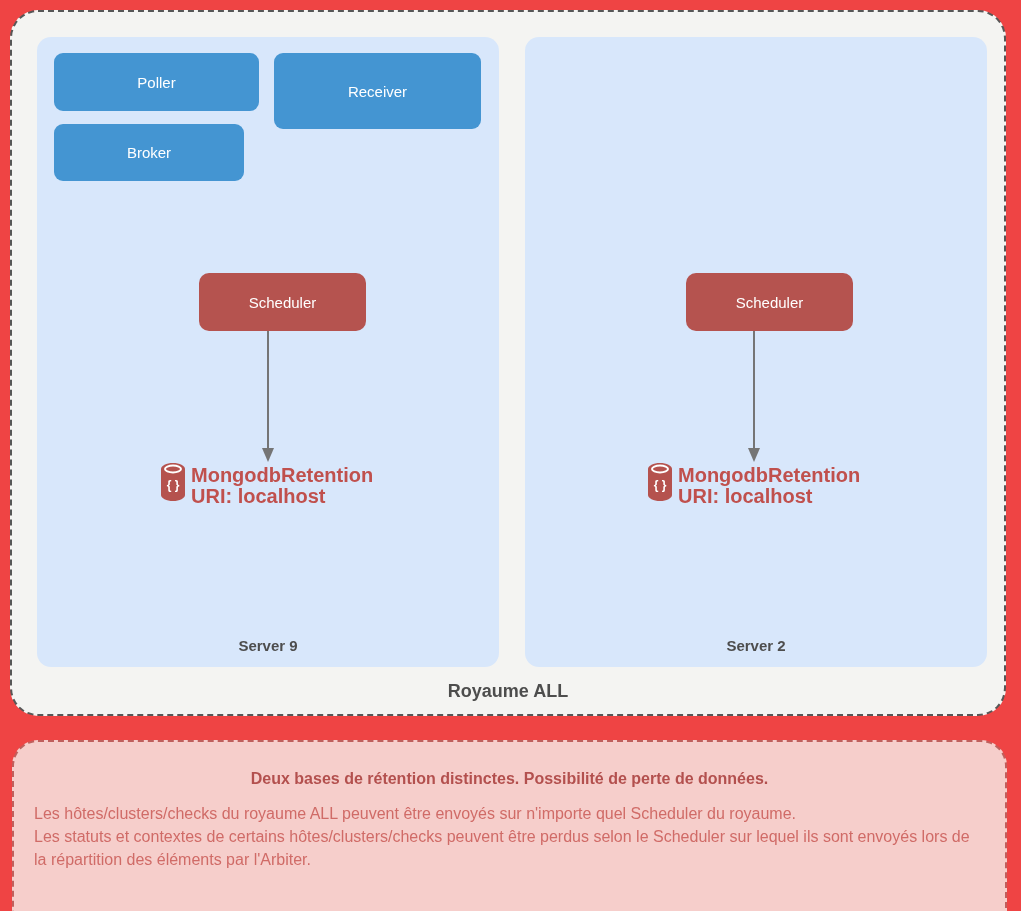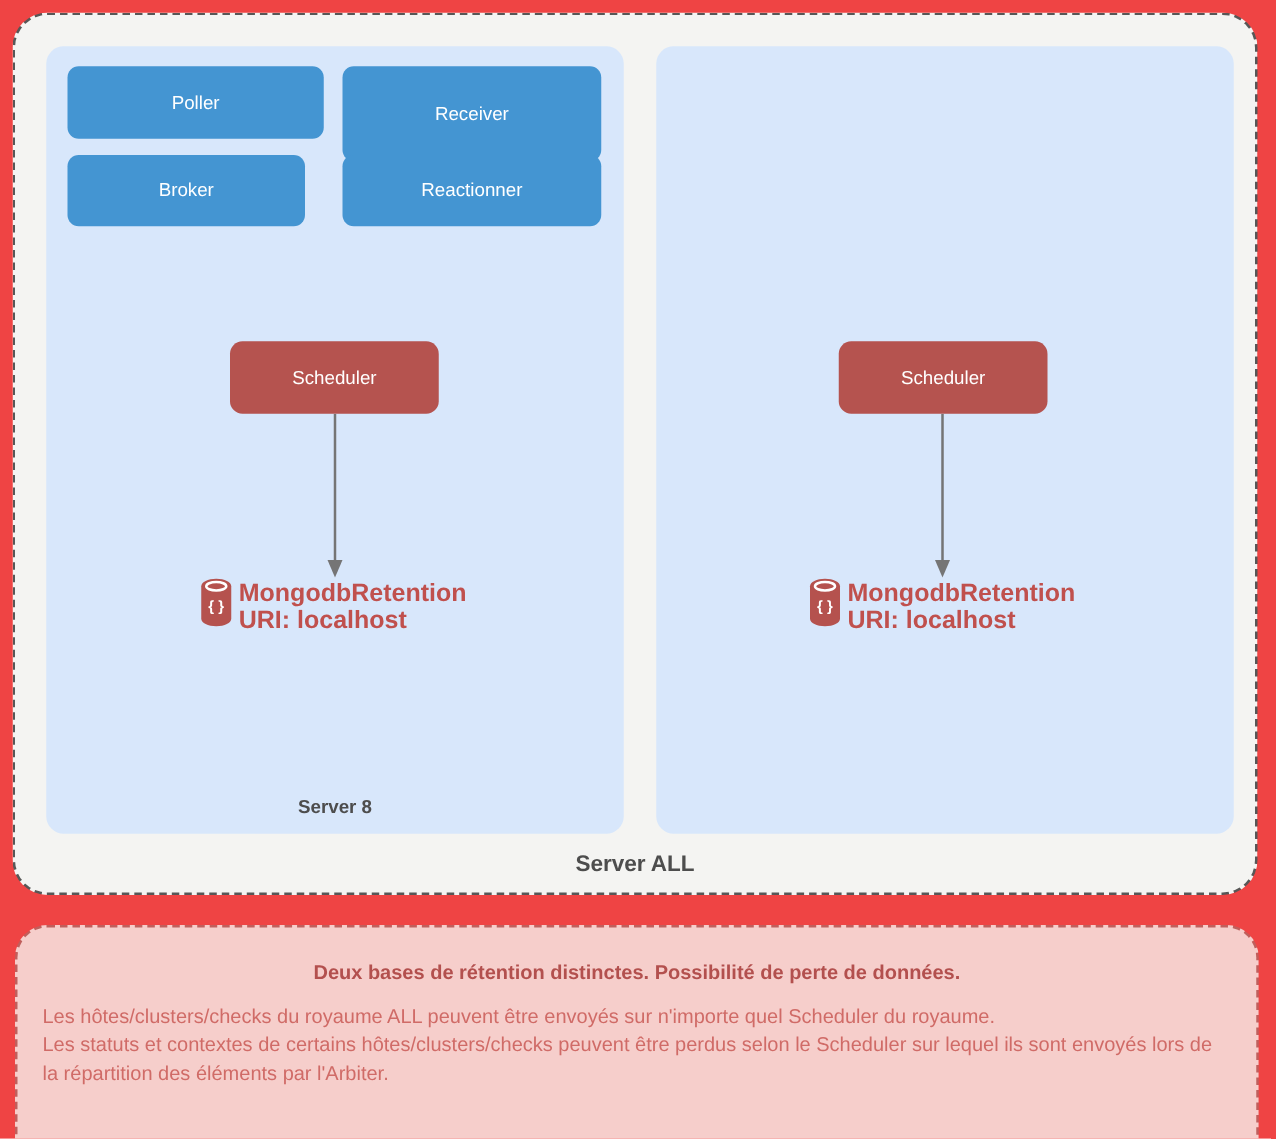--- a/index.html
+++ b/index.html
@@ -13,21 +13,21 @@
   .server2{left:513px;}
 
   .comp{position:absolute;background:var(--component-blue);color:#ffffff;border-radius:9px;
     display:flex;align-items:center;justify-content:center;font-size:15px;}
   .c-poller{left:17px;top:16px;width:205px;height:58px;}
   .c-receiver{left:237px;top:16px;width:207px;height:76px;}
   .c-broker{left:17px;top:87px;width:190px;height:57px;}
   .c-reactionner{left:237px;top:87px;width:207px;height:57px;}
 
   .sched{position:absolute;width:167px;height:58px;background:var(--scheduler-red);color:#ffffff;
-    border-radius:10px;display:flex;align-items:center;justify-content:center;font-size:15px;}
+    border-radius:10px;display:flex;align-items:center;justify-content:center;font-size:15px;margin-left:15px;}
   .sched1{left:147px;top:236px;}
   .sched2{left:146px;top:236px;}
 
   .arrow{position:absolute;top:294px;}
   .arrow1{left:224px;}
   .arrow2{left:222px;}
 
   .db-group{position:absolute;top:425px;display:flex;align-items:flex-start;gap:5px;}
   .db1{left:123px;}
   .db2{left:122px;}
@@ -48,42 +48,41 @@
 <body>
 
 <div class="canvas">
 
   <div class="outer">
 
     <div class="server server1">
       <div class="comp c-poller">Poller</div>
       <div class="comp c-receiver">Receiver</div>
       <div class="comp c-broker">Broker</div>
-      <div class="comp c-reactionner">Reactionner</div>
 
       <div class="sched sched1">Scheduler</div>
 
       <svg class="arrow arrow1" width="14" height="132" viewBox="0 0 14 132">
         <line x1="7" y1="0" x2="7" y2="118" stroke="#757575" stroke-width="2"></line>
         <path d="M7 131 L1 117 L13 117 Z" fill="#757575"></path>
       </svg>
 
       <div class="db-group db1">
         <svg width="26" height="40" viewBox="0 0 26 40">
           <path d="M1 7 C1 3.7 6.4 1 13 1 C19.6 1 25 3.7 25 7 L25 33 C25 36.3 19.6 39 13 39 C6.4 39 1 36.3 1 33 Z" fill="#b5524e"></path>
           <ellipse cx="13" cy="7" rx="8" ry="3.4" fill="none" stroke="#ffffff" stroke-width="2"></ellipse>
           <text x="13" y="27" text-anchor="middle" font-size="12" font-weight="bold" fill="#ffffff" font-family="Liberation Sans, sans-serif">{ }</text>
         </svg>
         <div class="db-text">
           <div>MongodbRetention</div>
           <div>URI: localhost</div>
         </div>
       </div>
 
-      <div class="server-label">Server 8</div>
+      <div class="server-label">Server 9</div>
     </div>
 
     <div class="server server2">
       <div class="sched sched2">Scheduler</div>
 
       <svg class="arrow arrow2" width="14" height="132" viewBox="0 0 14 132">
         <line x1="7" y1="0" x2="7" y2="118" stroke="#757575" stroke-width="2"></line>
         <path d="M7 131 L1 117 L13 117 Z" fill="#757575"></path>
       </svg>
 
@@ -92,23 +91,24 @@
           <path d="M1 7 C1 3.7 6.4 1 13 1 C19.6 1 25 3.7 25 7 L25 33 C25 36.3 19.6 39 13 39 C6.4 39 1 36.3 1 33 Z" fill="#b5524e"></path>
           <ellipse cx="13" cy="7" rx="8" ry="3.4" fill="none" stroke="#ffffff" stroke-width="2"></ellipse>
           <text x="13" y="27" text-anchor="middle" font-size="12" font-weight="bold" fill="#ffffff" font-family="Liberation Sans, sans-serif">{ }</text>
         </svg>
         <div class="db-text">
           <div>MongodbRetention</div>
           <div>URI: localhost</div>
         </div>
       </div>
 
+      <div class="server-label">Server 2</div>
     </div>
 
-    <div class="royaume-label">Server ALL</div>
+    <div class="royaume-label">Royaume ALL</div>
   </div>
 
   <div class="warning">
     <div class="warning-title">Deux bases de rétention distinctes. Possibilité de perte de données.</div>
     <div class="warning-body">
       <p>Les hôtes/clusters/checks du royaume ALL peuvent être envoyés sur n'importe quel Scheduler du royaume.</p>
       <p>Les statuts et contextes de certains hôtes/clusters/checks peuvent être perdus selon le Scheduler sur lequel ils sont envoyés lors de la répartition des éléments par l'Arbiter.</p>
     </div>
   </div>
 

